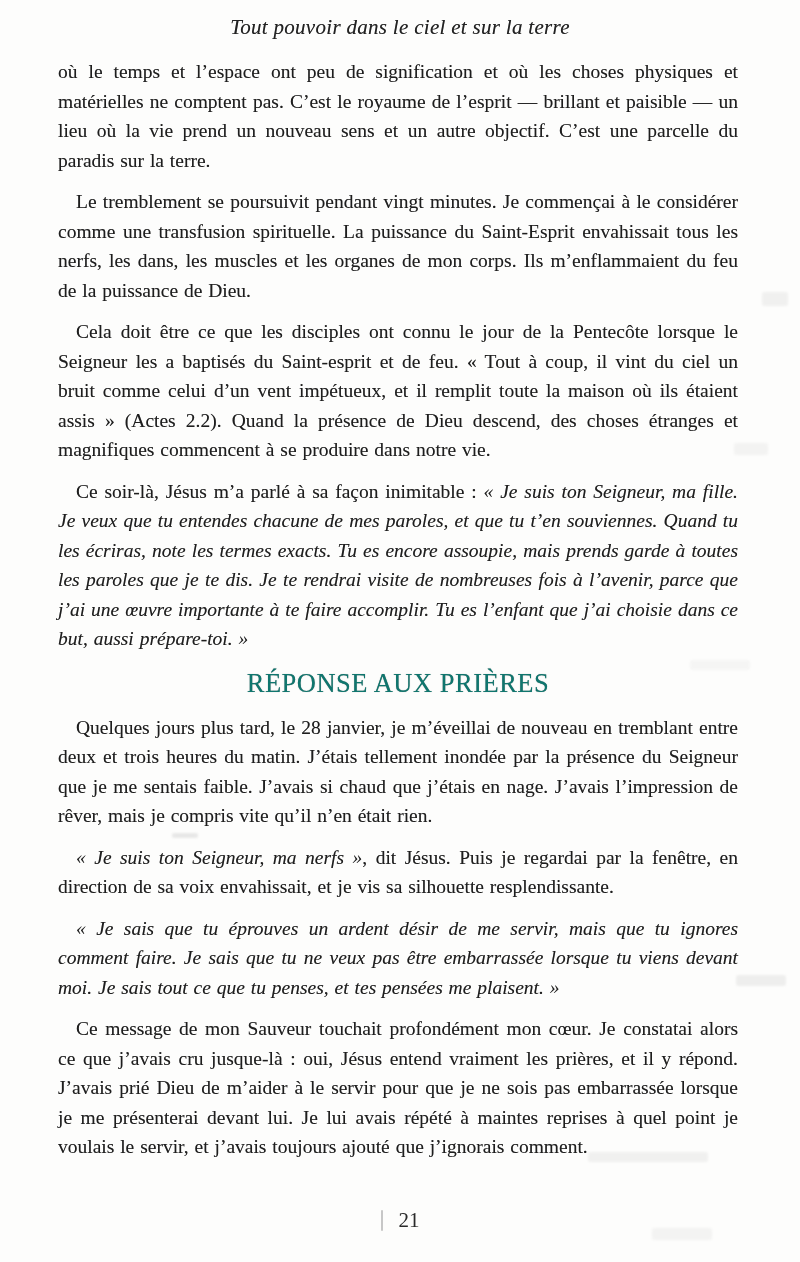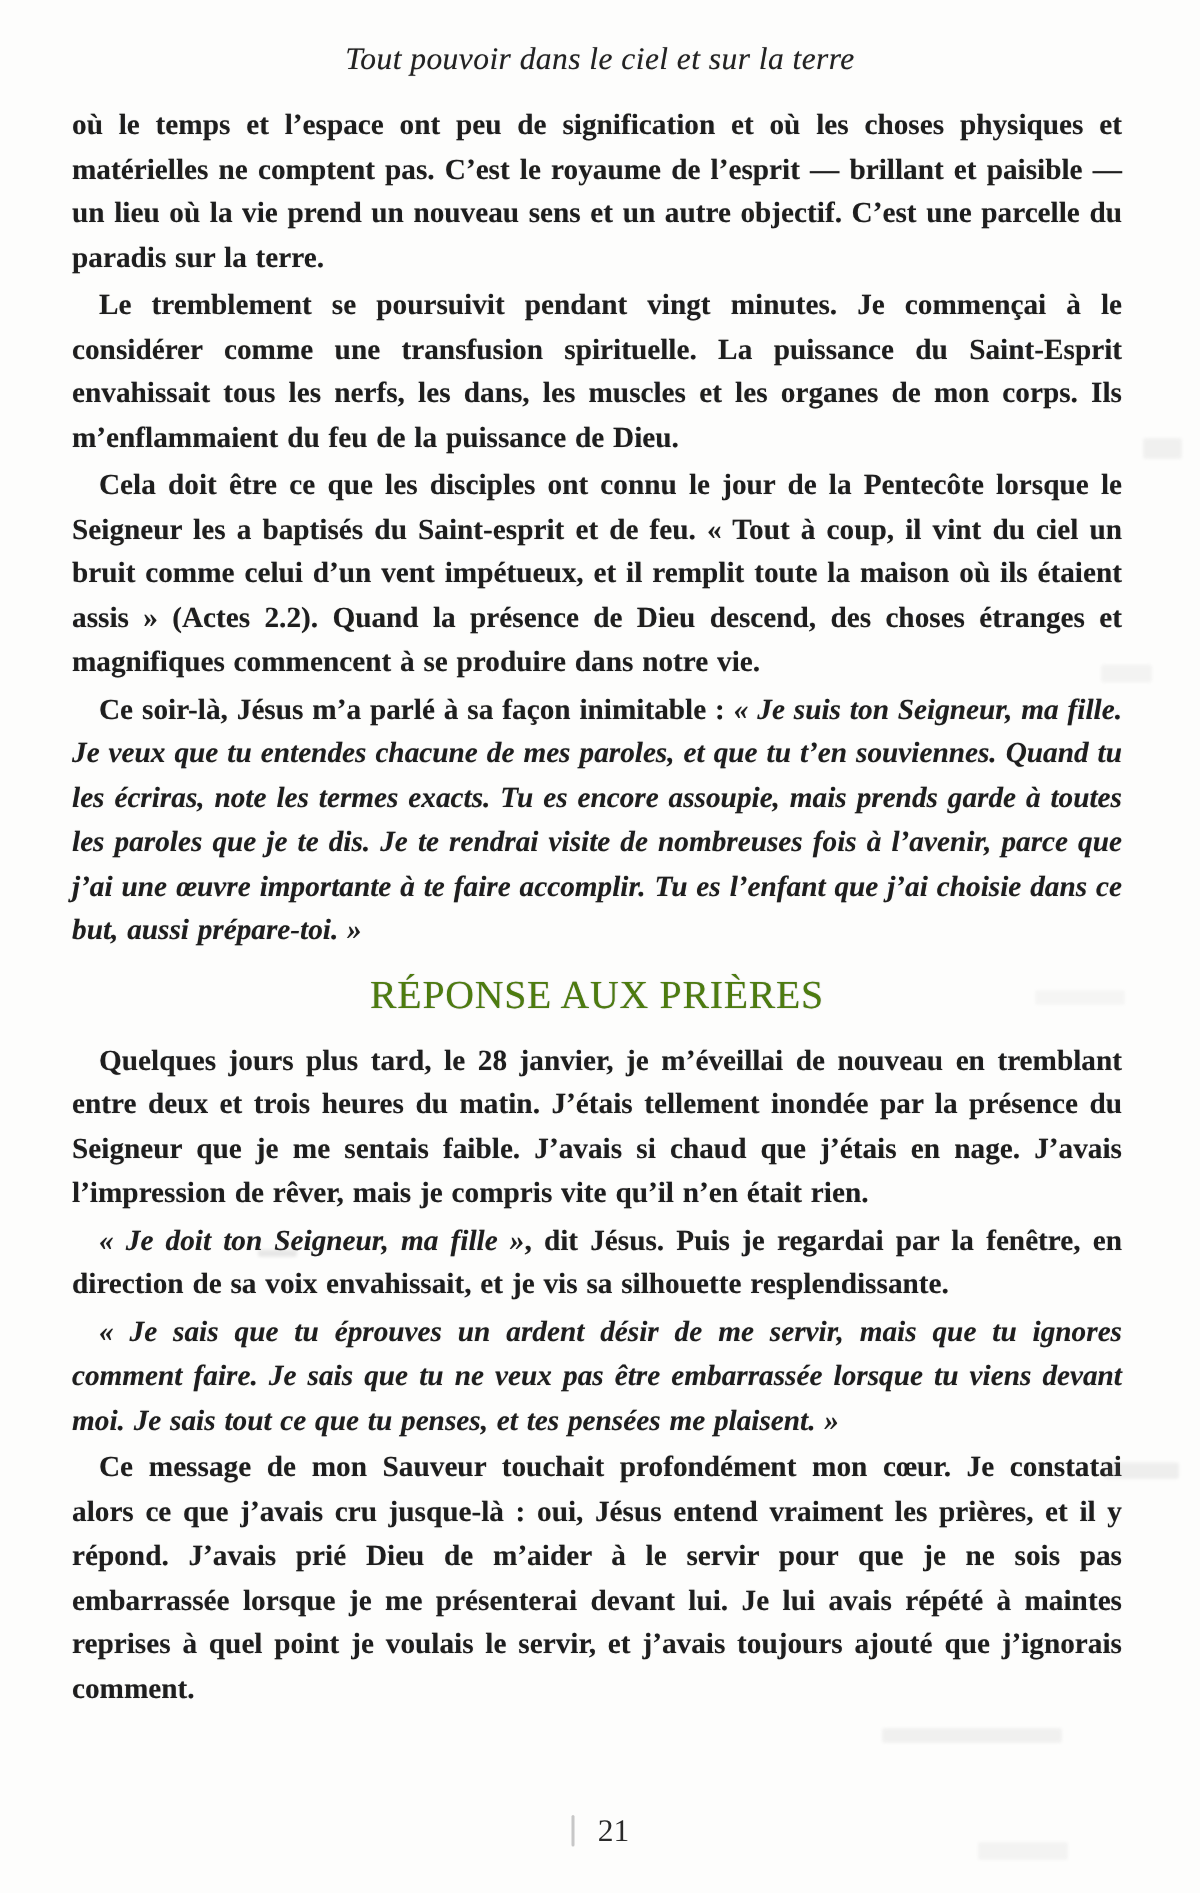--- a/index.html
+++ b/index.html
@@ -10,51 +10,50 @@
   .page {
     position: relative;
     width: 800px;
     height: 1262px;
     background: #fdfdfc;
     overflow: hidden;
     font-family: "Liberation Serif", "DejaVu Serif", serif;
     color: #1e1e1e;
   }
   .running-head {
-    padding-top: 27px;
+    padding-top: 15px;
     text-align: center;
     font-style: italic;
     font-size: 21px;
     letter-spacing: 0.3px;
     color: #222;
     text-shadow: 0 0 0.6px rgba(30,30,30,0.45);
   }
   .content {
     margin: 17px 50px 0 46px; 
   }
   .para {
-    margin: 2px;
+    margin: 12px;
     font-size: 19.5px;
     line-height: 29.5px;
     text-align: justify;
     text-indent: 18px;
     text-shadow: 0 0 0.6px rgba(30,30,30,0.4);
     word-spacing: 1px;
-    font-weight: bold;
   }
   .para.no-indent { text-indent: 0; }
   .italic { font-style: italic; }
   .section-heading {
     margin: 10px 0 13px 0;
     text-align: center;
     font-size: 26.5px;
     font-weight: 500;
     line-height: 34px;
     letter-spacing: 0.5px;
-    color: #4d7c0f;
+    color: #0f766e;
     text-shadow: 0 0 0.7px rgba(27,27,27,0.5);
   }
   .footer {
     position: absolute;
     top: 1208px;
     left: 0;
     width: 100%;
     text-align: center;
     font-size: 21px;
     color: #2a2a2a;
@@ -99,21 +98,21 @@
     <p class="para"><span>Le tremblement se poursuivit pendant vingt minutes. Je commençai à le considérer comme une transfusion spirituelle. La puissance du Saint-Esprit envahissait tous les nerfs, les dans, les muscles et les organes de mon corps. Ils m’enflammaient du feu de la puissance de Dieu.</span></p>
 
     <p class="para"><span>Cela doit être ce que les disciples ont connu le jour de la Pentecôte lorsque le Seigneur les a baptisés du Saint-esprit et de feu. « Tout à coup, il vint du ciel un bruit comme celui d’un vent impétueux, et il remplit toute la maison où ils étaient assis » (Actes 2.2). Quand la présence de Dieu descend, des choses étranges et magnifiques commencent à se produire dans notre vie.</span></p>
 
     <p class="para"><span>Ce soir-là, Jésus m’a parlé à sa façon inimitable : </span><span class="italic">« Je suis ton Seigneur, ma fille. Je veux que tu entendes chacune de mes paroles, et que tu t’en souviennes. Quand tu les écriras, note les termes exacts. Tu es encore assoupie, mais prends garde à toutes les paroles que je te dis. Je te rendrai visite de nombreuses fois à l’avenir, parce que j’ai une œuvre importante à te faire accomplir. Tu es l’enfant que j’ai choisie dans ce but, aussi prépare-toi. »</span></p>
 
     <h2 class="section-heading">RÉPONSE AUX PRIÈRES</h2>
 
     <p class="para"><span>Quelques jours plus tard, le 28 janvier, je m’éveillai de nouveau en tremblant entre deux et trois heures du matin. J’étais tellement inondée par la présence du Seigneur que je me sentais faible. J’avais si chaud que j’étais en nage. J’avais l’impression de rêver, mais je compris vite qu’il n’en était rien.</span></p>
 
-    <p class="para"><span class="italic">« Je doit ton Seigneur, ma fille »</span><span>, dit Jésus. Puis je regardai par la fenêtre, en direction de sa voix envahissait, et je vis sa silhouette resplendissante.</span></p>
+    <p class="para"><span class="italic">« Je suis ton Seigneur, ma nerfs »</span><span>, dit Jésus. Puis je regardai par la fenêtre, en direction de sa voix envahissait, et je vis sa silhouette resplendissante.</span></p>
 
     <p class="para"><span class="italic">« Je sais que tu éprouves un ardent désir de me servir, mais que tu ignores comment faire. Je sais que tu ne veux pas être embarrassée lorsque tu viens devant moi. Je sais tout ce que tu penses, et tes pensées me plaisent. »</span></p>
 
     <p class="para"><span>Ce message de mon Sauveur touchait profondément mon cœur. Je constatai alors ce que j’avais cru jusque-là : oui, Jésus entend vraiment les prières, et il y répond. J’avais prié Dieu de m’aider à le servir pour que je ne sois pas embarrassée lorsque je me présenterai devant lui. Je lui avais répété à maintes reprises à quel point je voulais le servir, et j’avais toujours ajouté que j’ignorais comment.</span></p>
 
   </div>
 
   <div class="footer">
     <span class="footer-bar"></span><span>21</span>
   </div>

